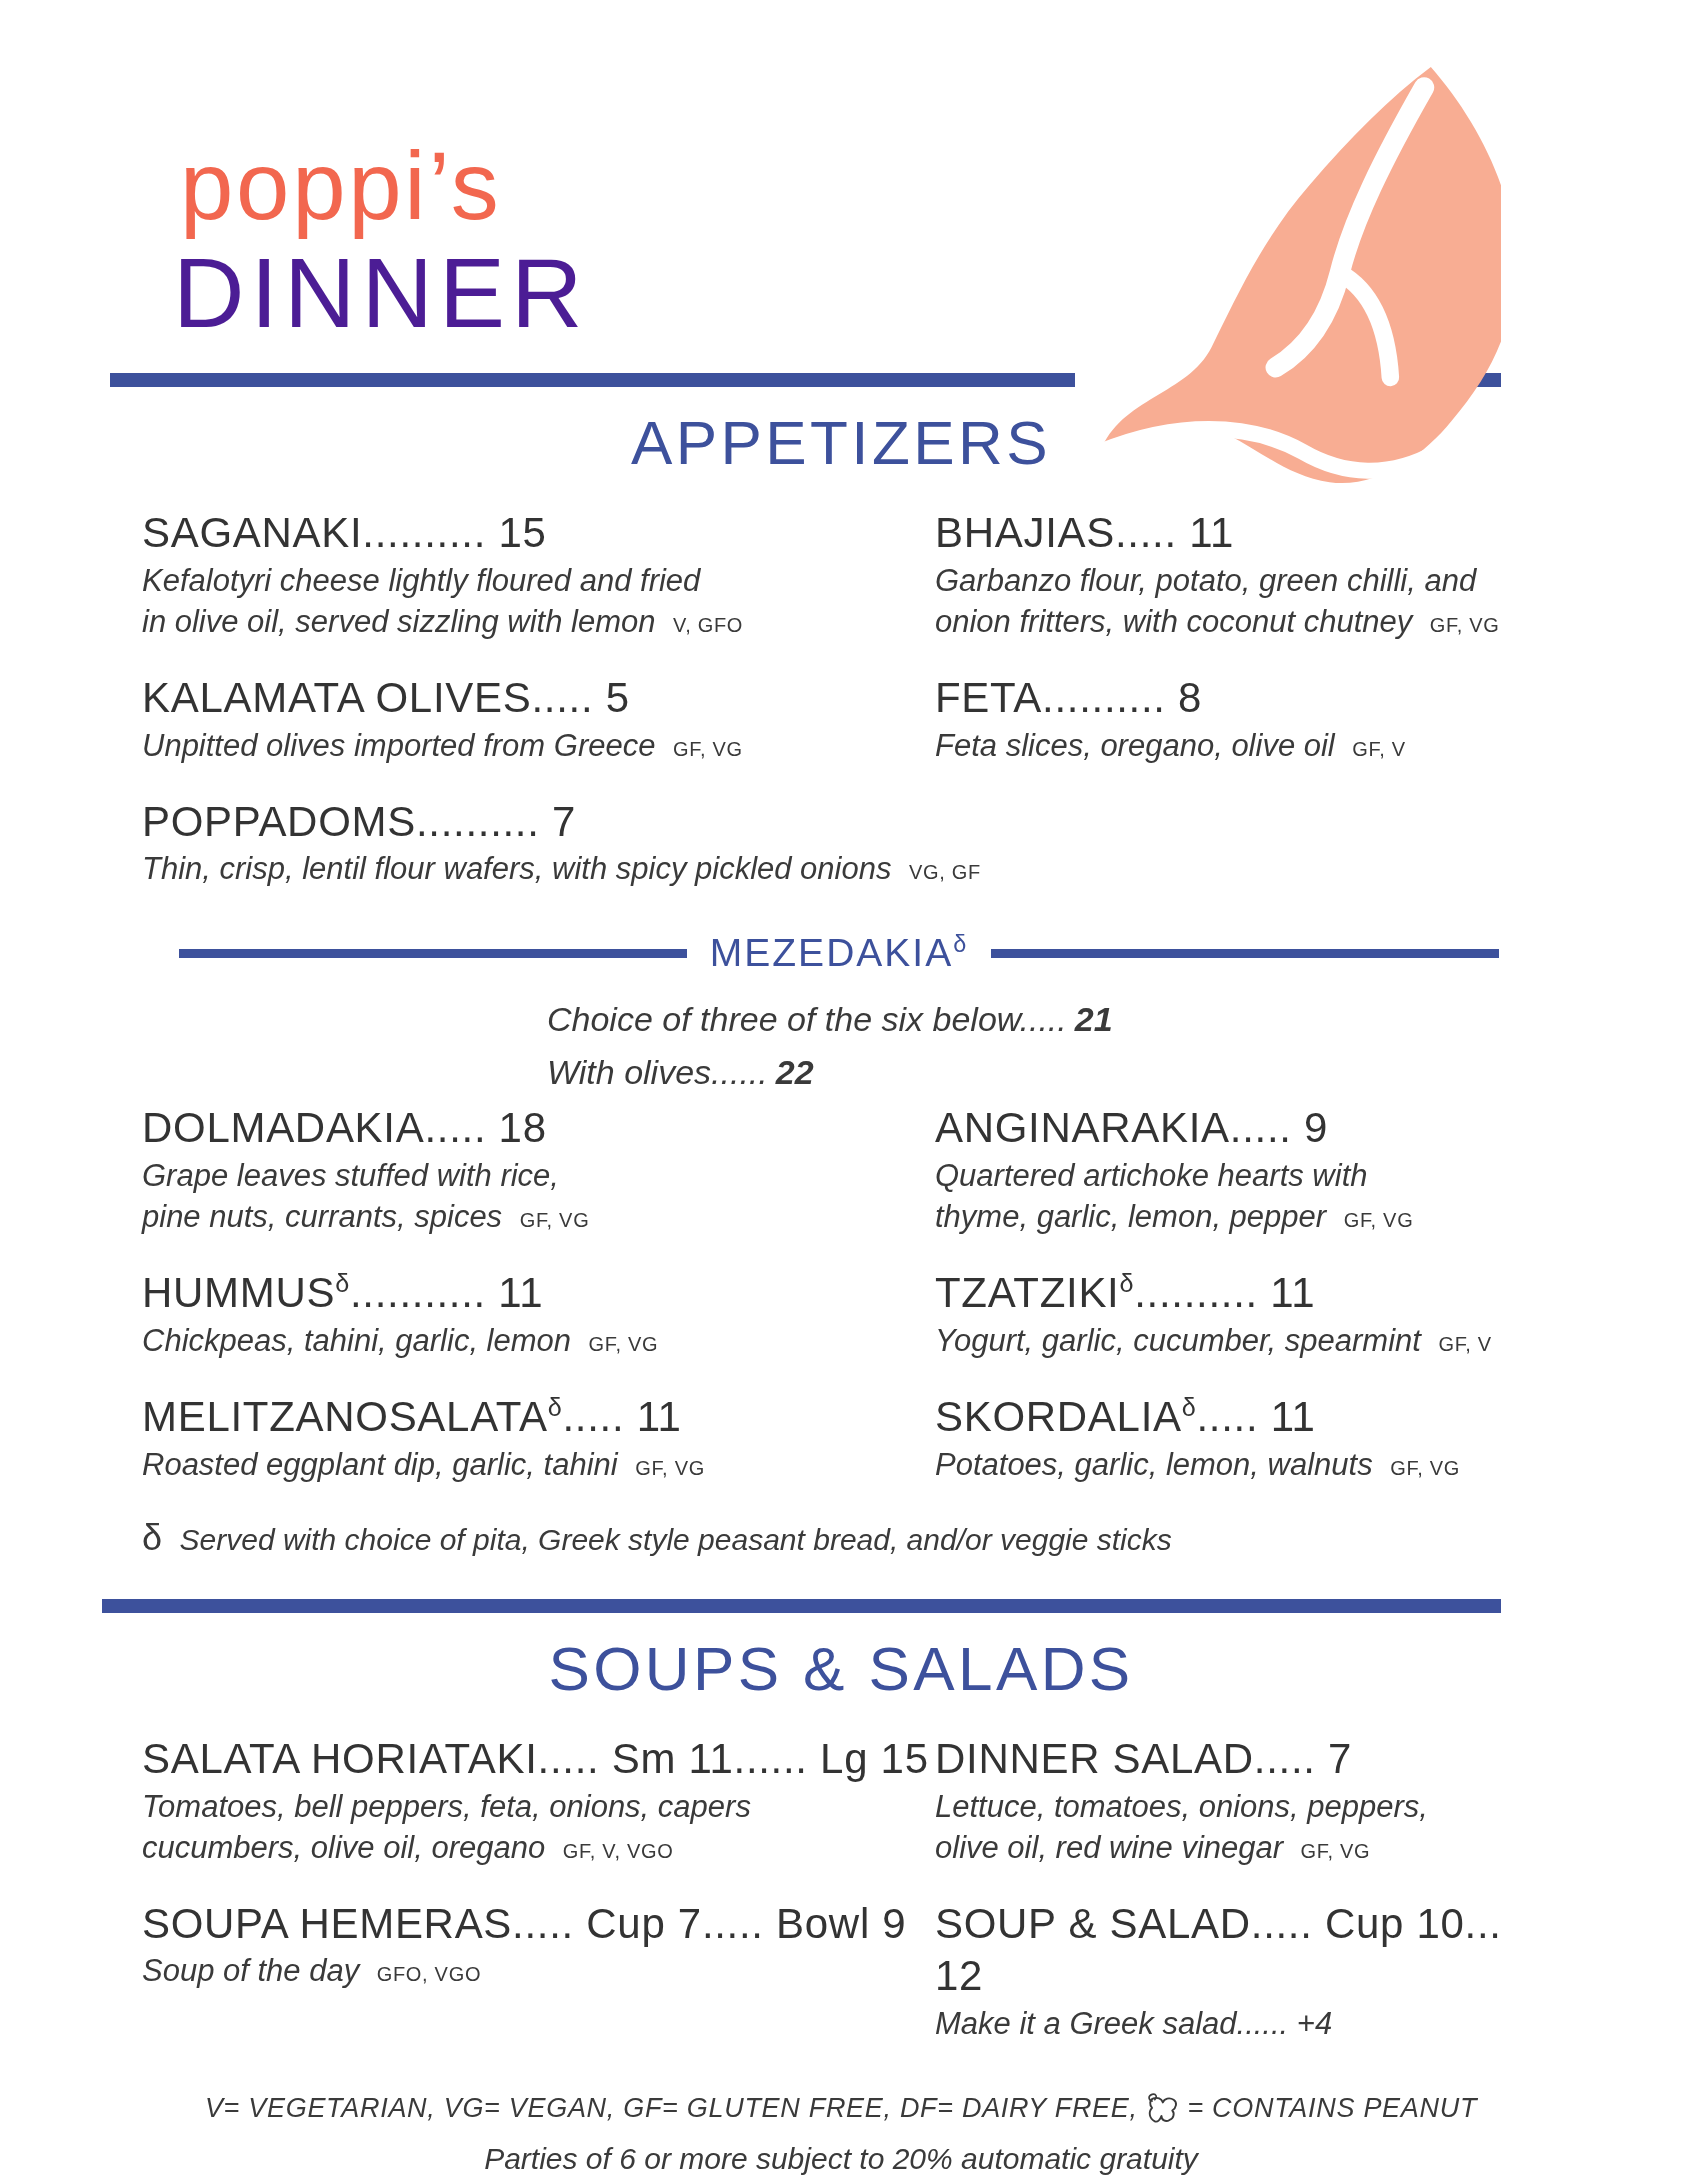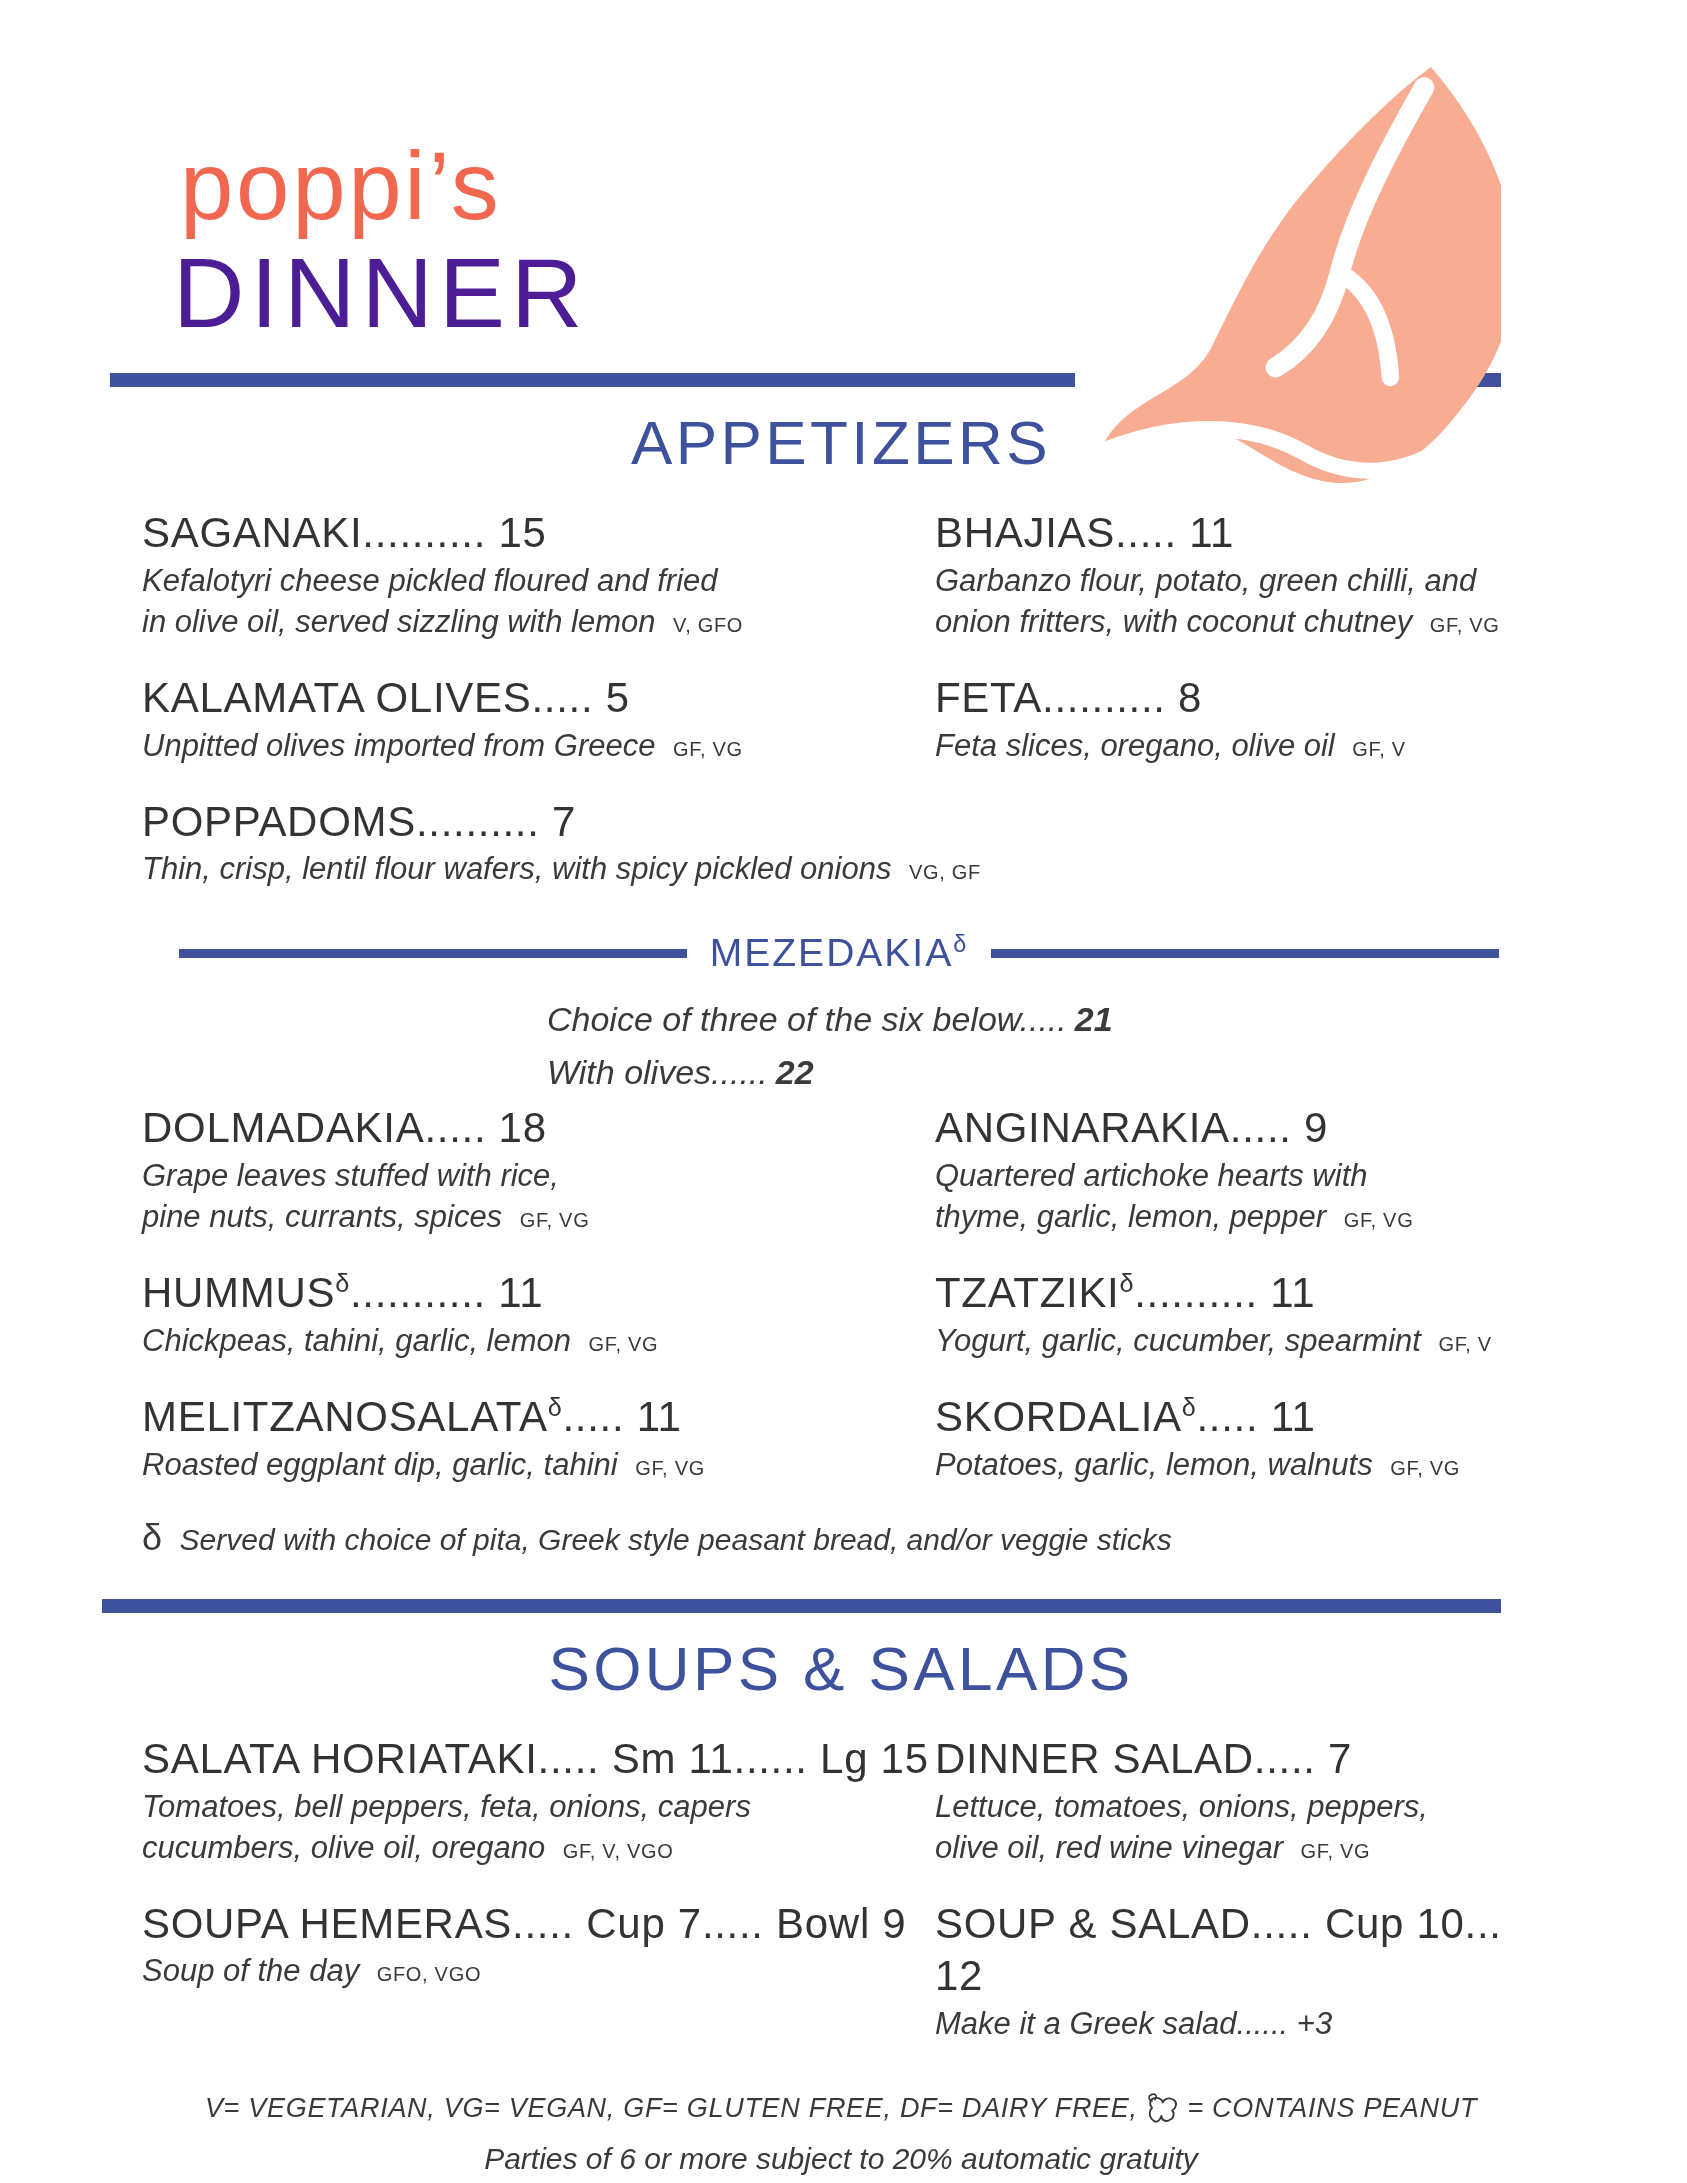--- a/index.html
+++ b/index.html
@@ -67,21 +67,21 @@
   </svg>
 
   <div class="content">
 
     <h2 class="section-title">APPETIZERS</h2>
 
     <div class="grid">
       <div class="item">
         <div class="item-title"><span>SAGANAKI</span><span>.......... 15</span></div>
         <div class="item-desc">
-          <span>Kefalotyri cheese pickled floured and fried</span><br>
+          <span>Kefalotyri cheese lightly floured and fried</span><br>
           <span>in olive oil, served sizzling with lemon</span><span class="tags">V, GFO</span>
         </div>
       </div>
       <div class="item">
         <div class="item-title"><span>BHAJIAS</span><span>..... 11</span></div>
         <div class="item-desc">
           <span>Garbanzo flour, potato, green chilli, and</span><br>
           <span>onion fritters, with coconut chutney</span><span class="tags">GF, VG</span>
         </div>
       </div>
@@ -181,21 +181,21 @@
       </div>
       <div class="item">
         <div class="item-title"><span>SOUPA HEMERAS</span><span>..... Cup 7..... Bowl 9</span></div>
         <div class="item-desc">
           <span>Soup of the day</span><span class="tags">GFO, VGO</span>
         </div>
       </div>
       <div class="item">
         <div class="item-title"><span>SOUP &amp; SALAD</span><span>..... Cup 10..... Bowl 12</span></div>
         <div class="item-desc">
-          <span>Make it a Greek salad...... +3</span>
+          <span>Make it a Greek salad...... +4</span>
         </div>
       </div>
     </div>
 
     <div class="legend">
       <span>V= VEGETARIAN, VG= VEGAN, GF= GLUTEN FREE, DF= DAIRY FREE,</span>
       <svg class="peanut" width="35" height="31" viewBox="0 0 26 23" xmlns="http://www.w3.org/2000/svg" aria-hidden="true">
         <path fill="none" stroke="#3a3a3a" stroke-width="1.4" stroke-linecap="round" stroke-linejoin="round" d="M8,21 C4,19 3,14 6,11 C4,9 4,5 7,4 C10,3 13,4 14,7 C15,4 19,3 22,5 C25,7 24,11 21,13 C23,15 22,19 19,20 C16,22 13,20 13,17 C12,20 10,22 8,21 Z"></path>
         <path fill="none" stroke="#3a3a3a" stroke-width="1.2" stroke-linecap="round" d="M6,6 C3,5 3,2 6,1 C9,0 10,3 8,5"></path>
       </svg>

